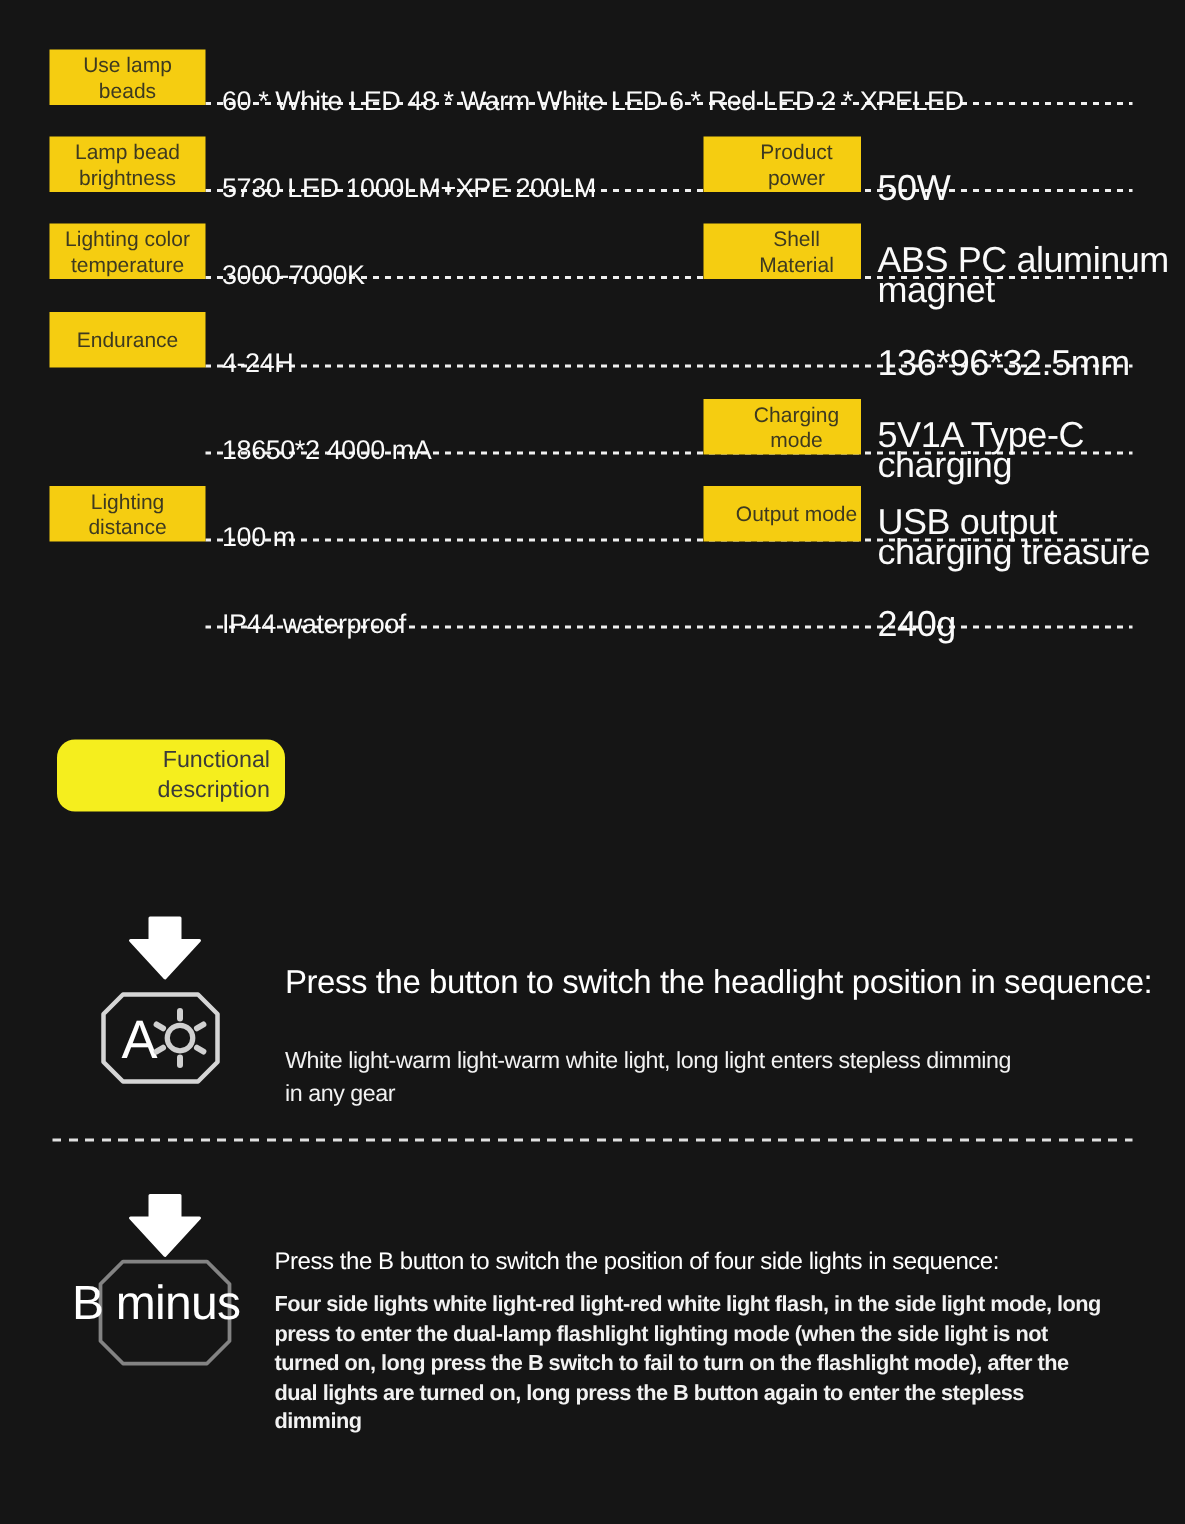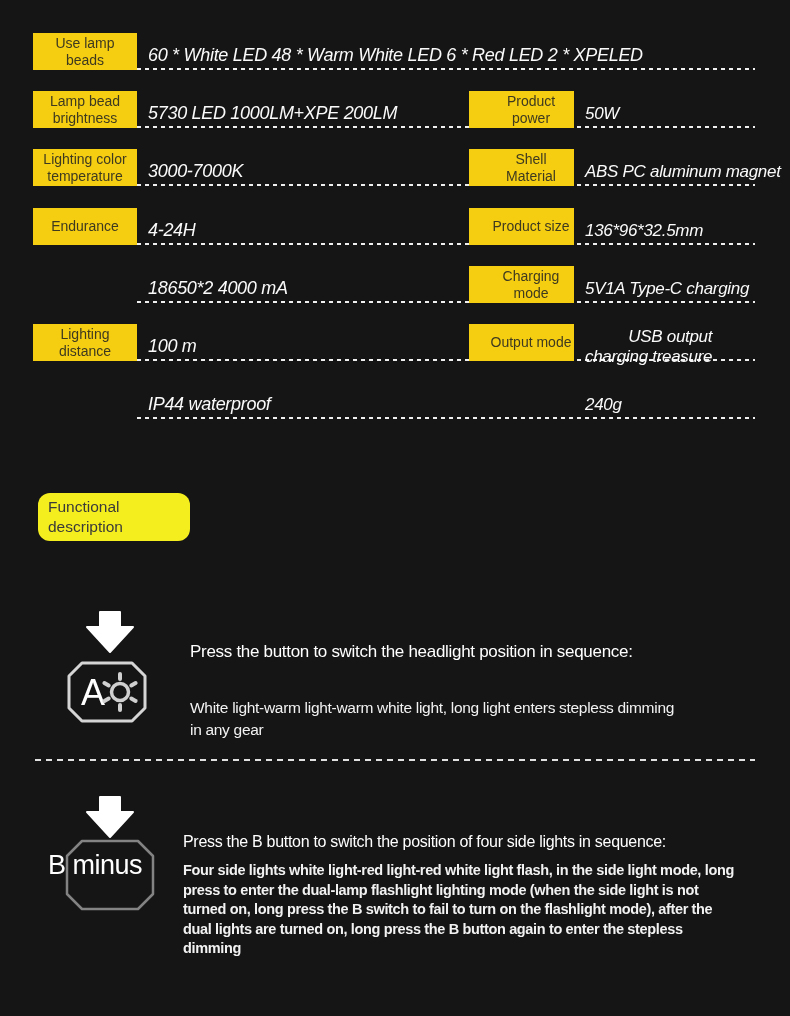--- a/index.html
+++ b/index.html
@@ -18,57 +18,56 @@
   .badge {
     position:absolute; top:0; height:37px; z-index:2;
     background:#f5cd11; color:#3e3a20;
     display:flex; align-items:center; justify-content:center;
     text-align:center; font-size:14px; line-height:1.15;
     white-space:pre-line; box-sizing:border-box; padding:0 2px;
   }
   .badge-left  { left:33px;  width:104px; }
   .badge-right { left:469px; width:105px;padding-left:21px; }
   .value {
-    position:absolute; top:4px; height:37px; z-index:2;
+    position:absolute; top:16px; height:37px; z-index:2;
     display:flex; align-items:center;
     color:#fafafa; font-size:18px; letter-spacing:-0.3px;
     white-space:pre-line;
-    font-style:italic;
   }
   .value-left  { left:148px; }
-  .value-right { left:585px; font-size:17px; line-height:20px;text-align:right; }
+  .value-right { left:585px; font-size:24px; line-height:20px; }
   
   .func-badge {
     position:absolute; left:38px; top:493px; width:152px; height:48px;
     background:#f5ee1e; border-radius:12px;
     color:#3a3a3a; font-size:15.5px; line-height:1.3;
     display:flex; align-items:center; justify-content:center;
-    text-align:left; padding:0 10px; box-sizing:border-box;
+    text-align:right; padding:0 10px; box-sizing:border-box;
   }
   
   .abs { position:absolute; }
   .sec-header {
-    position:absolute; color:#ffffff; font-size:17px; letter-spacing:-0.3px;
+    position:absolute; color:#ffffff; font-size:22px; letter-spacing:-0.3px;
     white-space:nowrap;
   }
   .sec-body {
     position:absolute; color:#f2f2f2; letter-spacing:-0.3px;margin-top:21px;
   }
   .sec-body-a { left:190px; top:676px; width:495px; font-size:15.5px; line-height:22px; }
   .sec-body-b {
     left:183px; top:840px; width:552px; font-size:14.5px; line-height:19.5px;
     font-weight:bold; letter-spacing:-0.35px;
   }
   .divider {
     position:absolute; left:35px; top:759px; width:720px; height:2px;
     background:repeating-linear-gradient(90deg,#e0e0e0 0 6px, transparent 6px 11px);
   }
   .b-minus-label {
     position:absolute; left:48px; top:850px;
-    color:#ffffff; font-size:27px; letter-spacing:-0.5px; white-space:nowrap;
+    color:#ffffff; font-size:32px; letter-spacing:-0.5px; white-space:nowrap;
   }
 </style>
 </head>
 <body>
 
 <div class="page">
 
   <div class="spec-row" style="top:33px">
     <div class="dash-line"></div>
     <div class="badge badge-left">Use lamp
@@ -91,21 +90,20 @@
 temperature</div>
     <div class="value value-left">3000-7000K</div>
     <div class="badge badge-right">Shell Material</div>
     <div class="value value-right">ABS PC aluminum magnet</div>
   </div>
 
   <div class="spec-row" style="top:208px">
     <div class="dash-line"></div>
     <div class="badge badge-left">Endurance</div>
     <div class="value value-left">4-24H</div>
-    <div class="badge badge-right">Product size</div>
     <div class="value value-right">136*96*32.5mm</div>
   </div>
 
   <div class="spec-row" style="top:266px">
     <div class="dash-line"></div>
     <div class="value value-left">18650*2 4000 mA</div>
     <div class="badge badge-right">Charging
 mode</div>
     <div class="value value-right">5V1A Type-C charging</div>
   </div>

